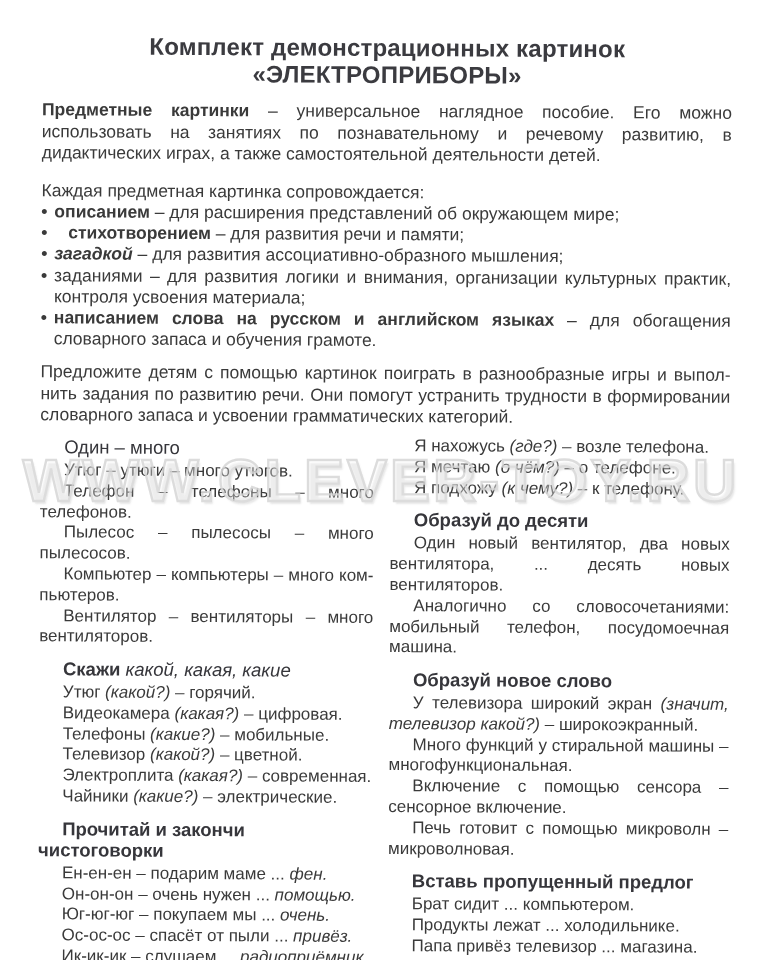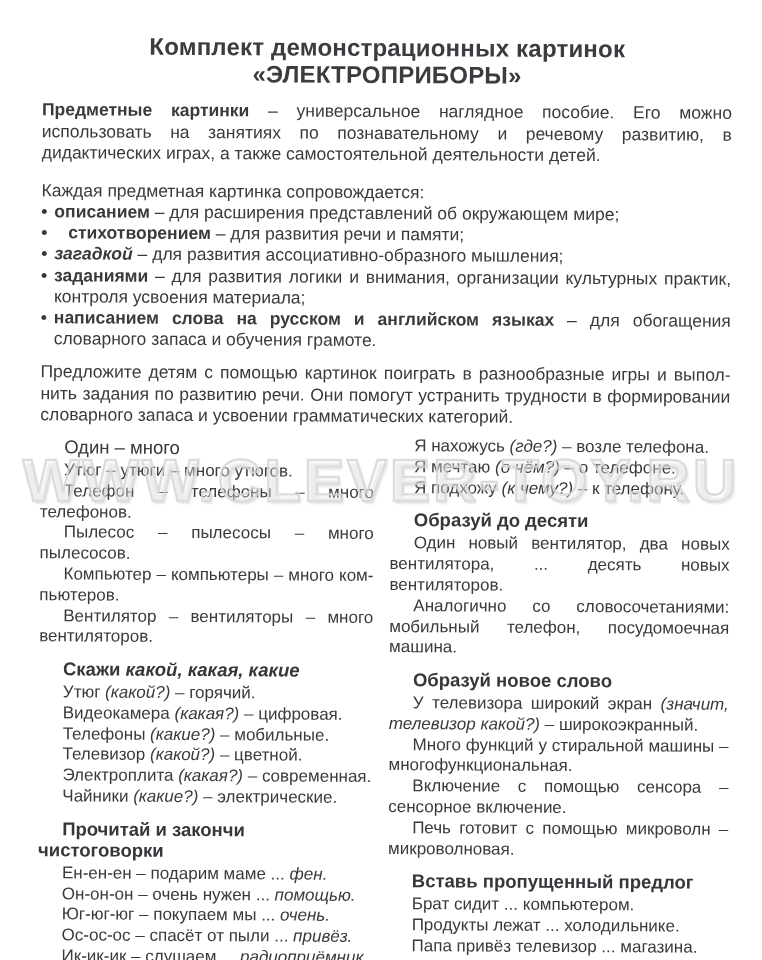--- a/index.html
+++ b/index.html
@@ -51,36 +51,36 @@
 <div class="page">
   <div class="watermark">WWW.CLEVER-TOY.RU</div>
   <div class="content">
     <h1 class="title">Комплект демонстрационных картинок «ЭЛЕКТРОПРИБОРЫ»</h1>
     <p class="para" id="intro"><span style="font-weight: 700;">Предметные картинки</span> – универсальное наглядное пособие. Его можно использовать на занятиях по познавательному и речевому развитию, в дидактических играх, а также самостоятельной деятельности детей.</p>
     <p class="para lead">Каждая предметная картинка сопровождается:</p>
     <div class="bullets" id="bullets">
         <div class="bullet"><span class="dot">•</span><span style="font-weight: 700;">описанием</span> – для расширения представлений об окружающем мире;</div>
         <div class="bullet"><span class="dot">•</span><span style="font-weight: 700; margin-left: 14px;">стихотворением</span> – для развития речи и памяти;</div>
         <div class="bullet"><span class="dot">•</span><span style="font-weight: 700; font-style: italic;">загадкой</span> – для развития ассоциативно-образного мышления;</div>
-        <div class="bullet"><span class="dot">•</span><span style="font-weight: 700; margin-top: 20px;">заданиями</span> – для развития логики и внимания, организации культурных практик, контроля усвоения материала;</div>
+        <div class="bullet"><span class="dot">•</span><span style="font-weight: 400; margin-top: 20px;">заданиями</span> – для развития логики и внимания, организации культурных практик, контроля усвоения материала;</div>
         <div class="bullet"><span class="dot">•</span><span style="font-weight: 700;">написанием слова на русском и английском языках</span> – для обогащения словарного запаса и обучения грамоте.</div>
       </div>
     <p class="para suggestion" id="suggestion">Предложите детям с помощью картинок поиграть в разнообразные игры и выпол­нить задания по развитию речи. Они помогут устранить трудности в формировании словарного запаса и усвоении грамматических категорий.</p>
     <div class="columns">
       <div class="col col-left" id="col-left">
           <div class="sec">
             <h2><span style="font-weight: 400;">Один – много</span></h2>
             <p class="line">Утюг – утюги – много утюгов.</p>
             <p class="line">Телефон – телефоны – много телефонов.</p>
             <p class="line">Пылесос – пылесосы – много пылесосов.</p>
             <p class="line">Компьютер – компьютеры – много ком­пьютеров.</p>
             <p class="line">Вентилятор – вентиляторы – много венти­ляторов.</p>
           </div>
           <div class="sec">
-            <h2><span style="font-weight: 700;">Скажи </span><span style="font-weight: 700; font-style: italic; margin-top: 36px;">какой, какая, какие</span></h2>
+            <h2><span style="font-weight: 700;">Скажи </span><span style="font-weight: 400; font-style: italic; margin-top: 36px;">какой, какая, какие</span></h2>
             <p class="line">Утюг <span style="font-style: italic;">(какой?)</span> – горячий.</p>
             <p class="line">Видеокамера <span style="font-style: italic;">(какая?)</span> – цифровая.</p>
             <p class="line">Телефоны <span style="font-style: italic;">(какие?)</span> – мобильные.</p>
             <p class="line">Телевизор <span style="font-style: italic;">(какой?)</span> – цветной.</p>
             <p class="line">Электроплита <span style="font-style: italic;">(какая?)</span> – современная.</p>
             <p class="line">Чайники <span style="font-style: italic;">(какие?)</span> – электрические.</p>
           </div>
           <div class="sec">
             <h2><span style="font-weight: 700; text-align: center;">Прочитай и закончи чистоговорки</span></h2>
             <p class="line">Ен-ен-ен – подарим маме ... <span style="font-style: italic;">фен.</span></p>

